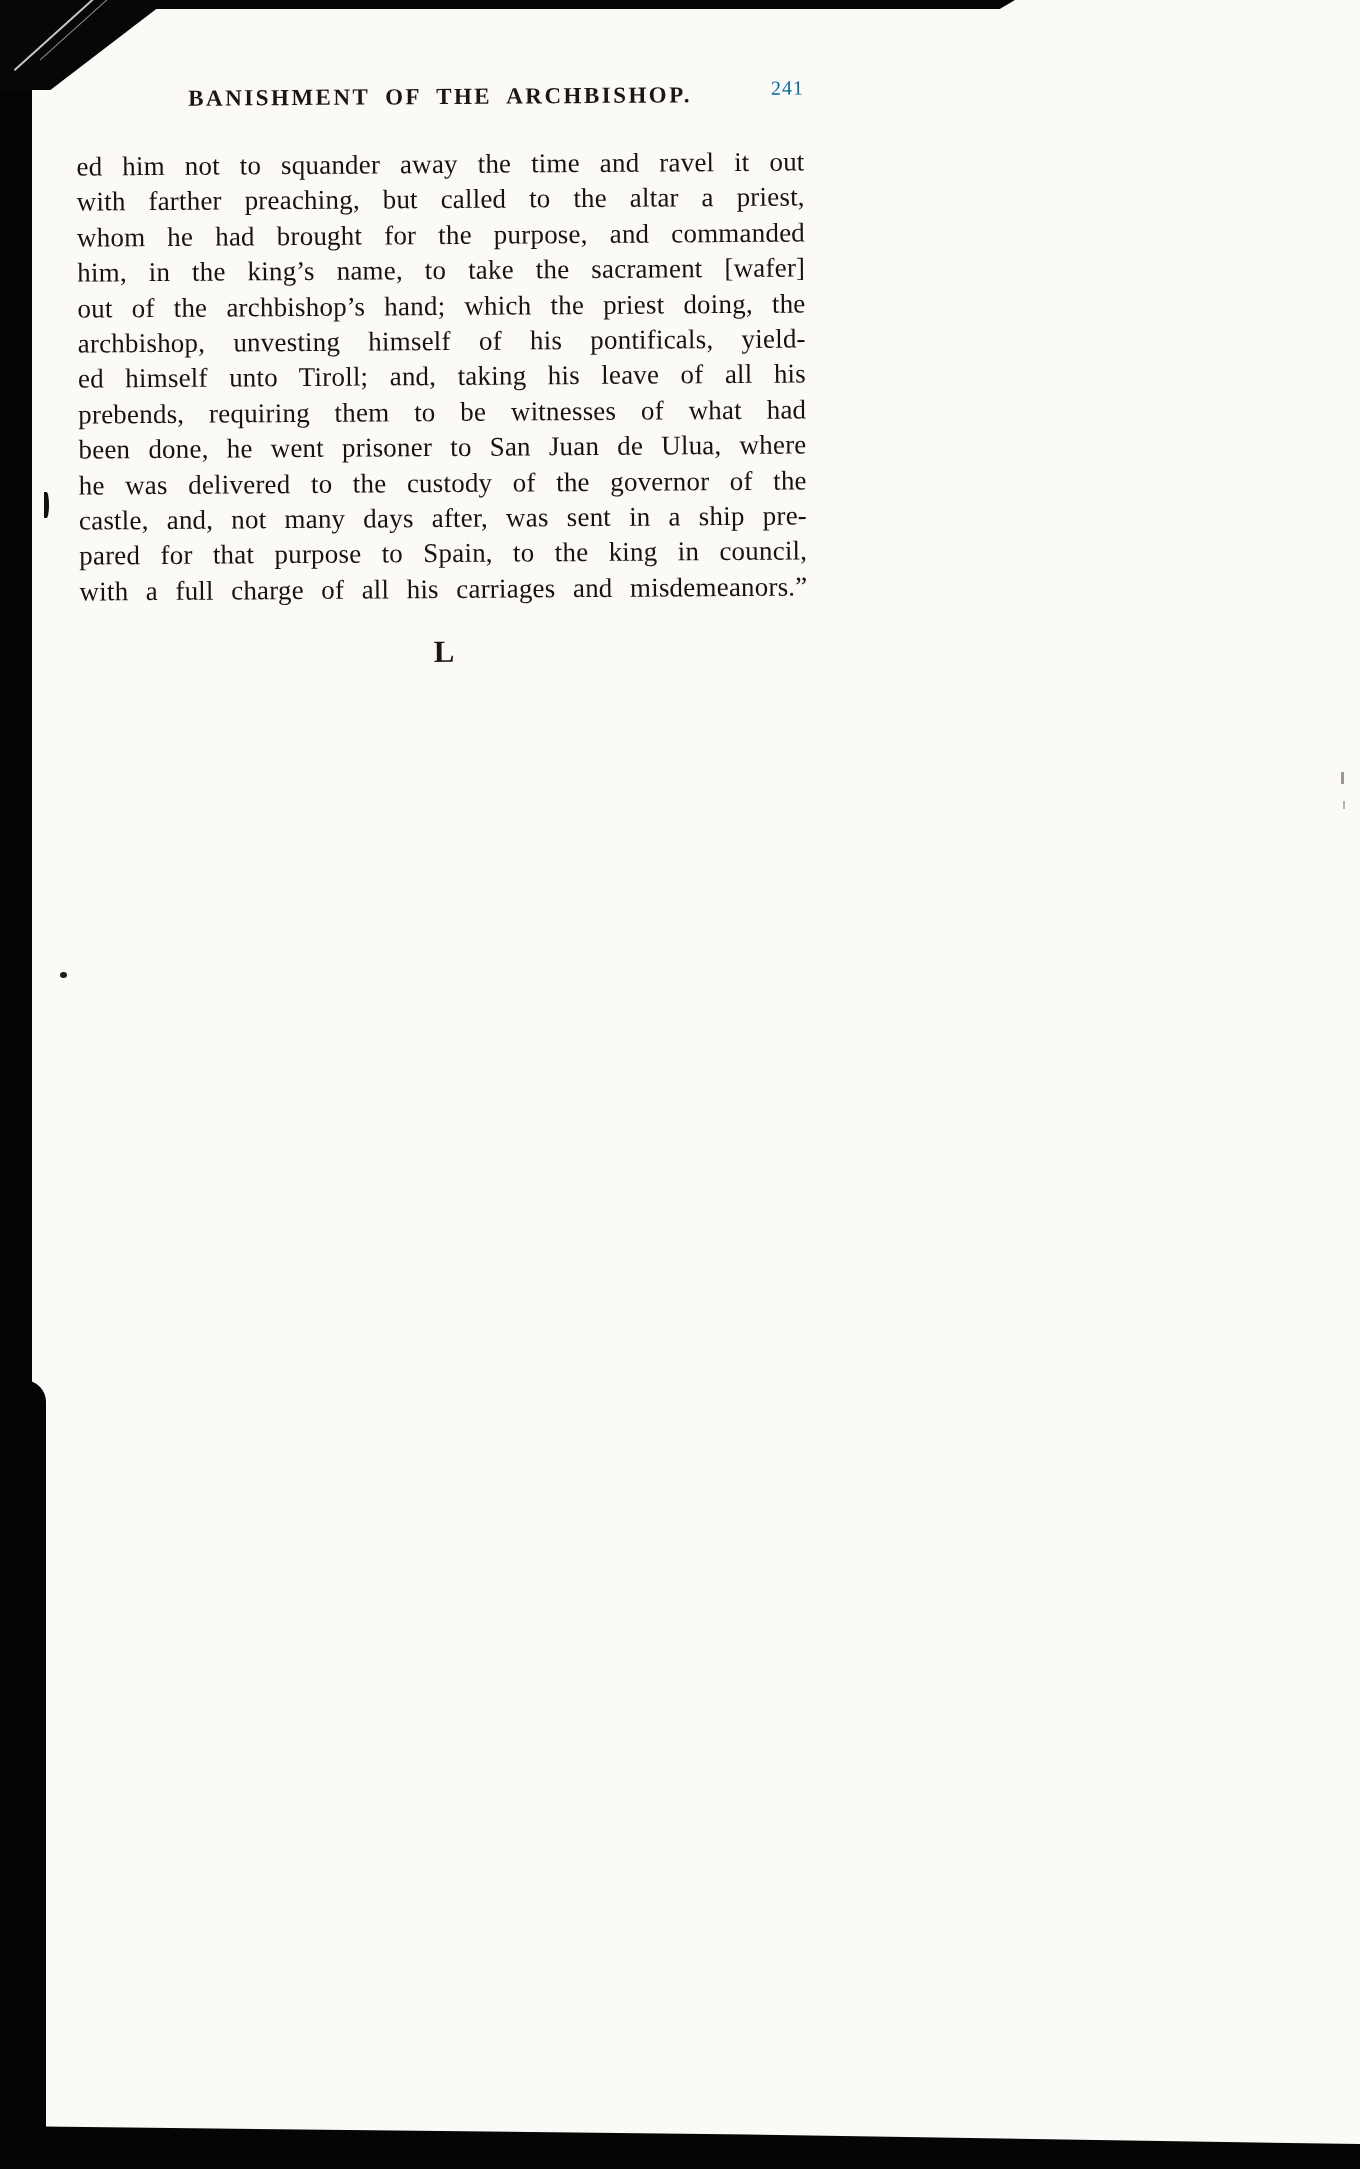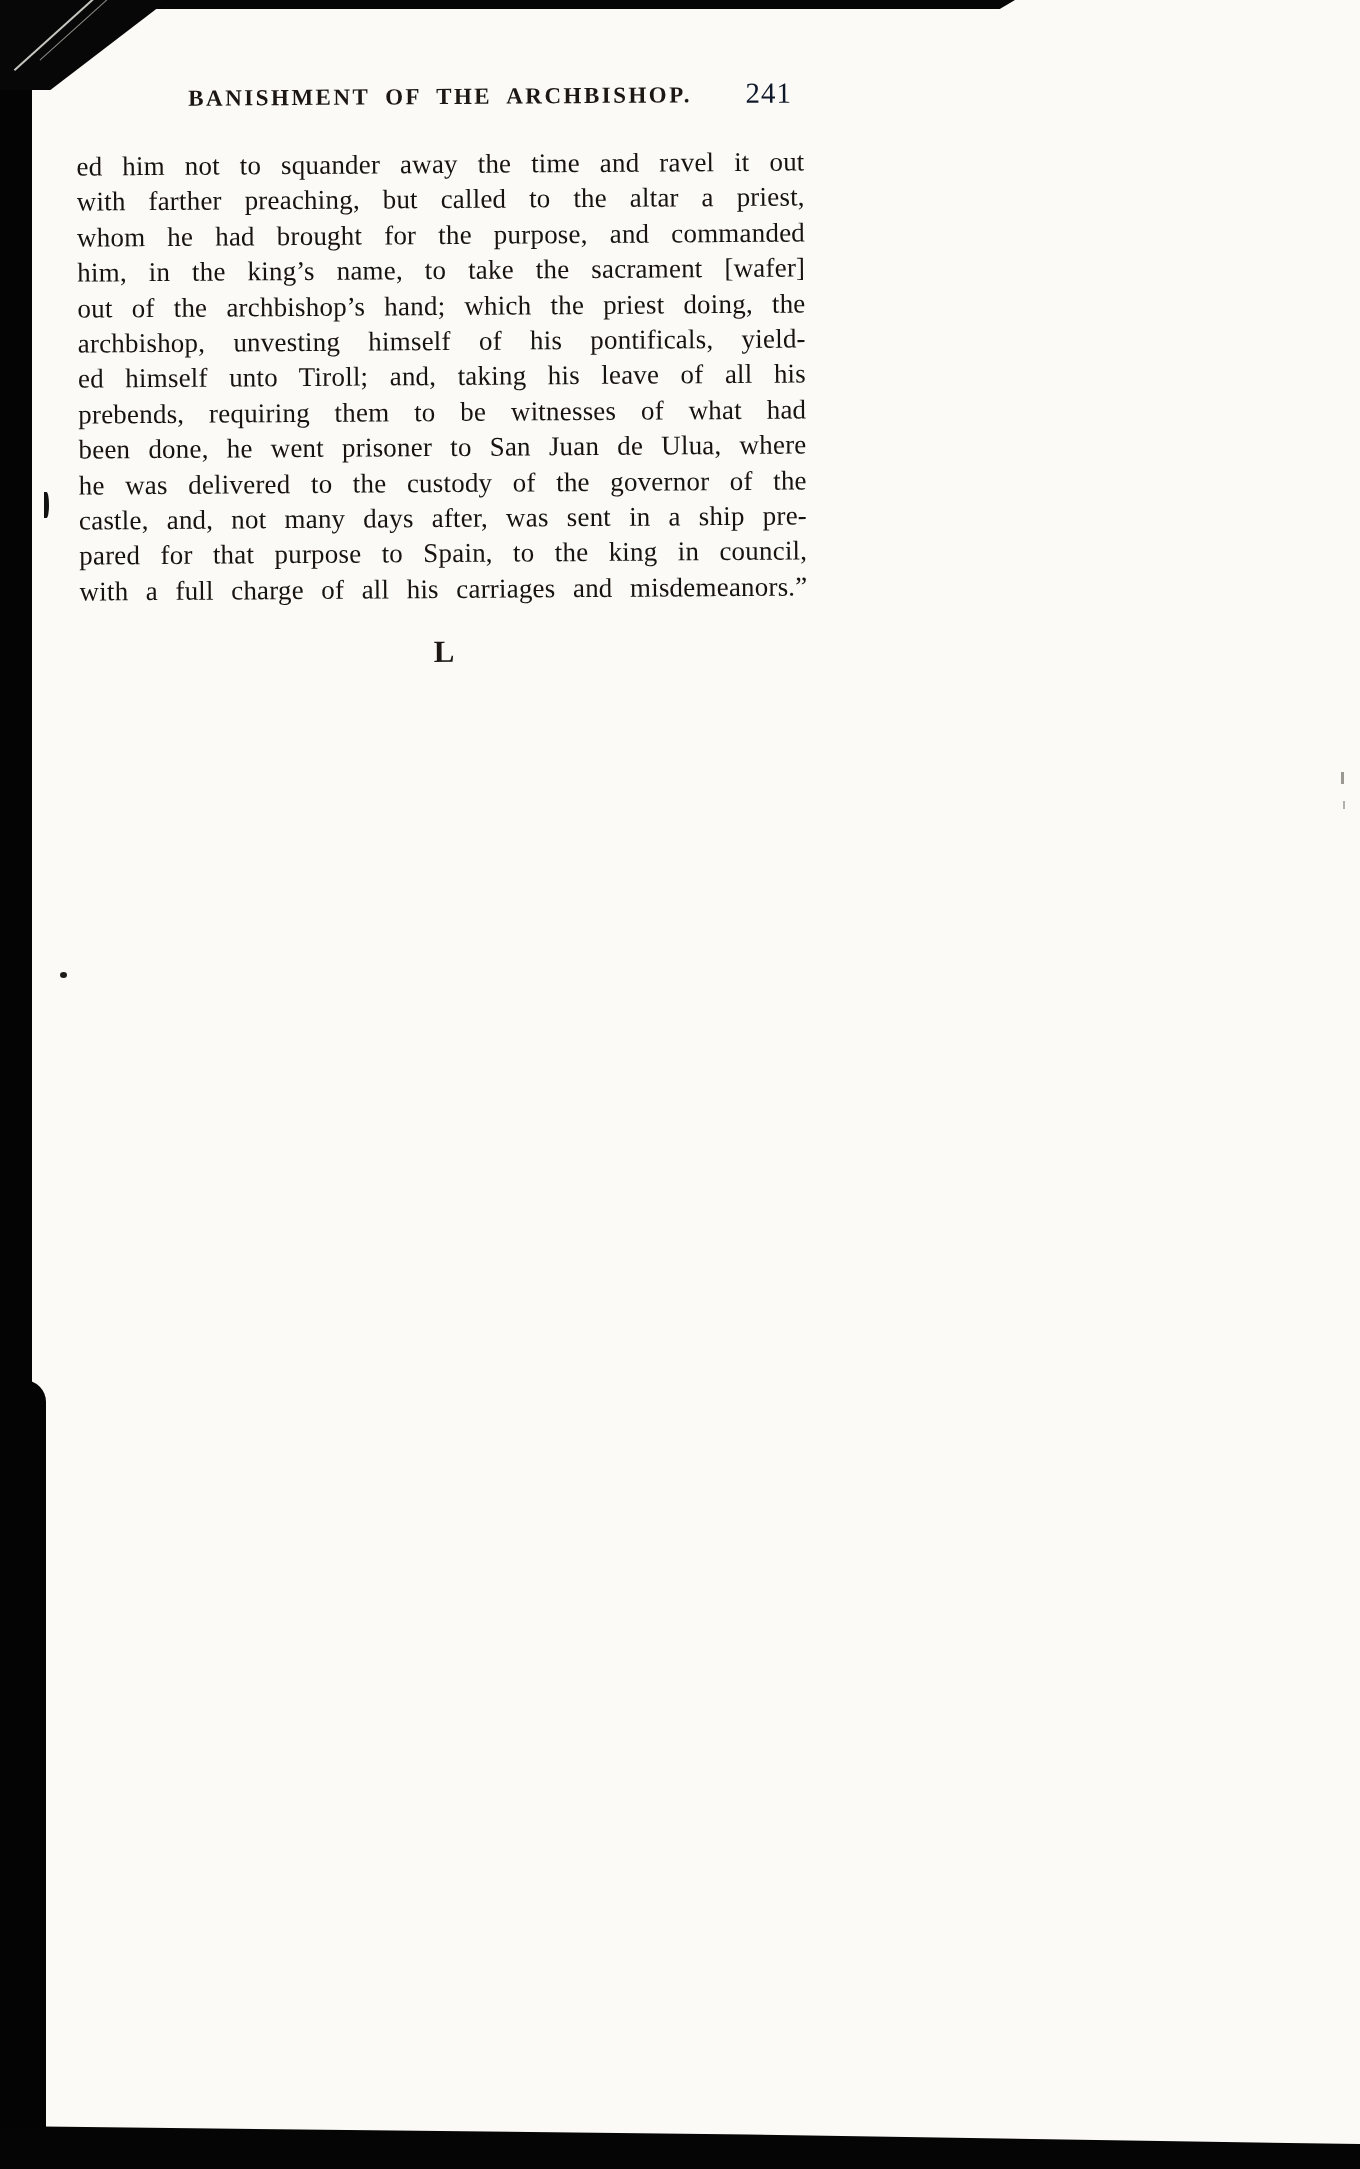--- a/index.html
+++ b/index.html
@@ -81,24 +81,24 @@
     display: block;
     text-align: center;
     font-weight: bold;
     font-size: 23px;
     letter-spacing: 2.5px;
     word-spacing: 7px;
     color: #1c1712;
   }
   .page-number {
     position: absolute;
-    right: 12px; top: -5px;
-    font-size: 29px;
+    right: 0; top: -5px;
+    font-size: 20px;
     letter-spacing: 1px;
-    color: #0f172a;
+    color: #0369a1;
   }
 
   .body-text {
     position: absolute;
     left: 78px; top: 147px;
     width: 728px;
     font-size: 27px;
   }
   .line {
     height: 35.4px;

